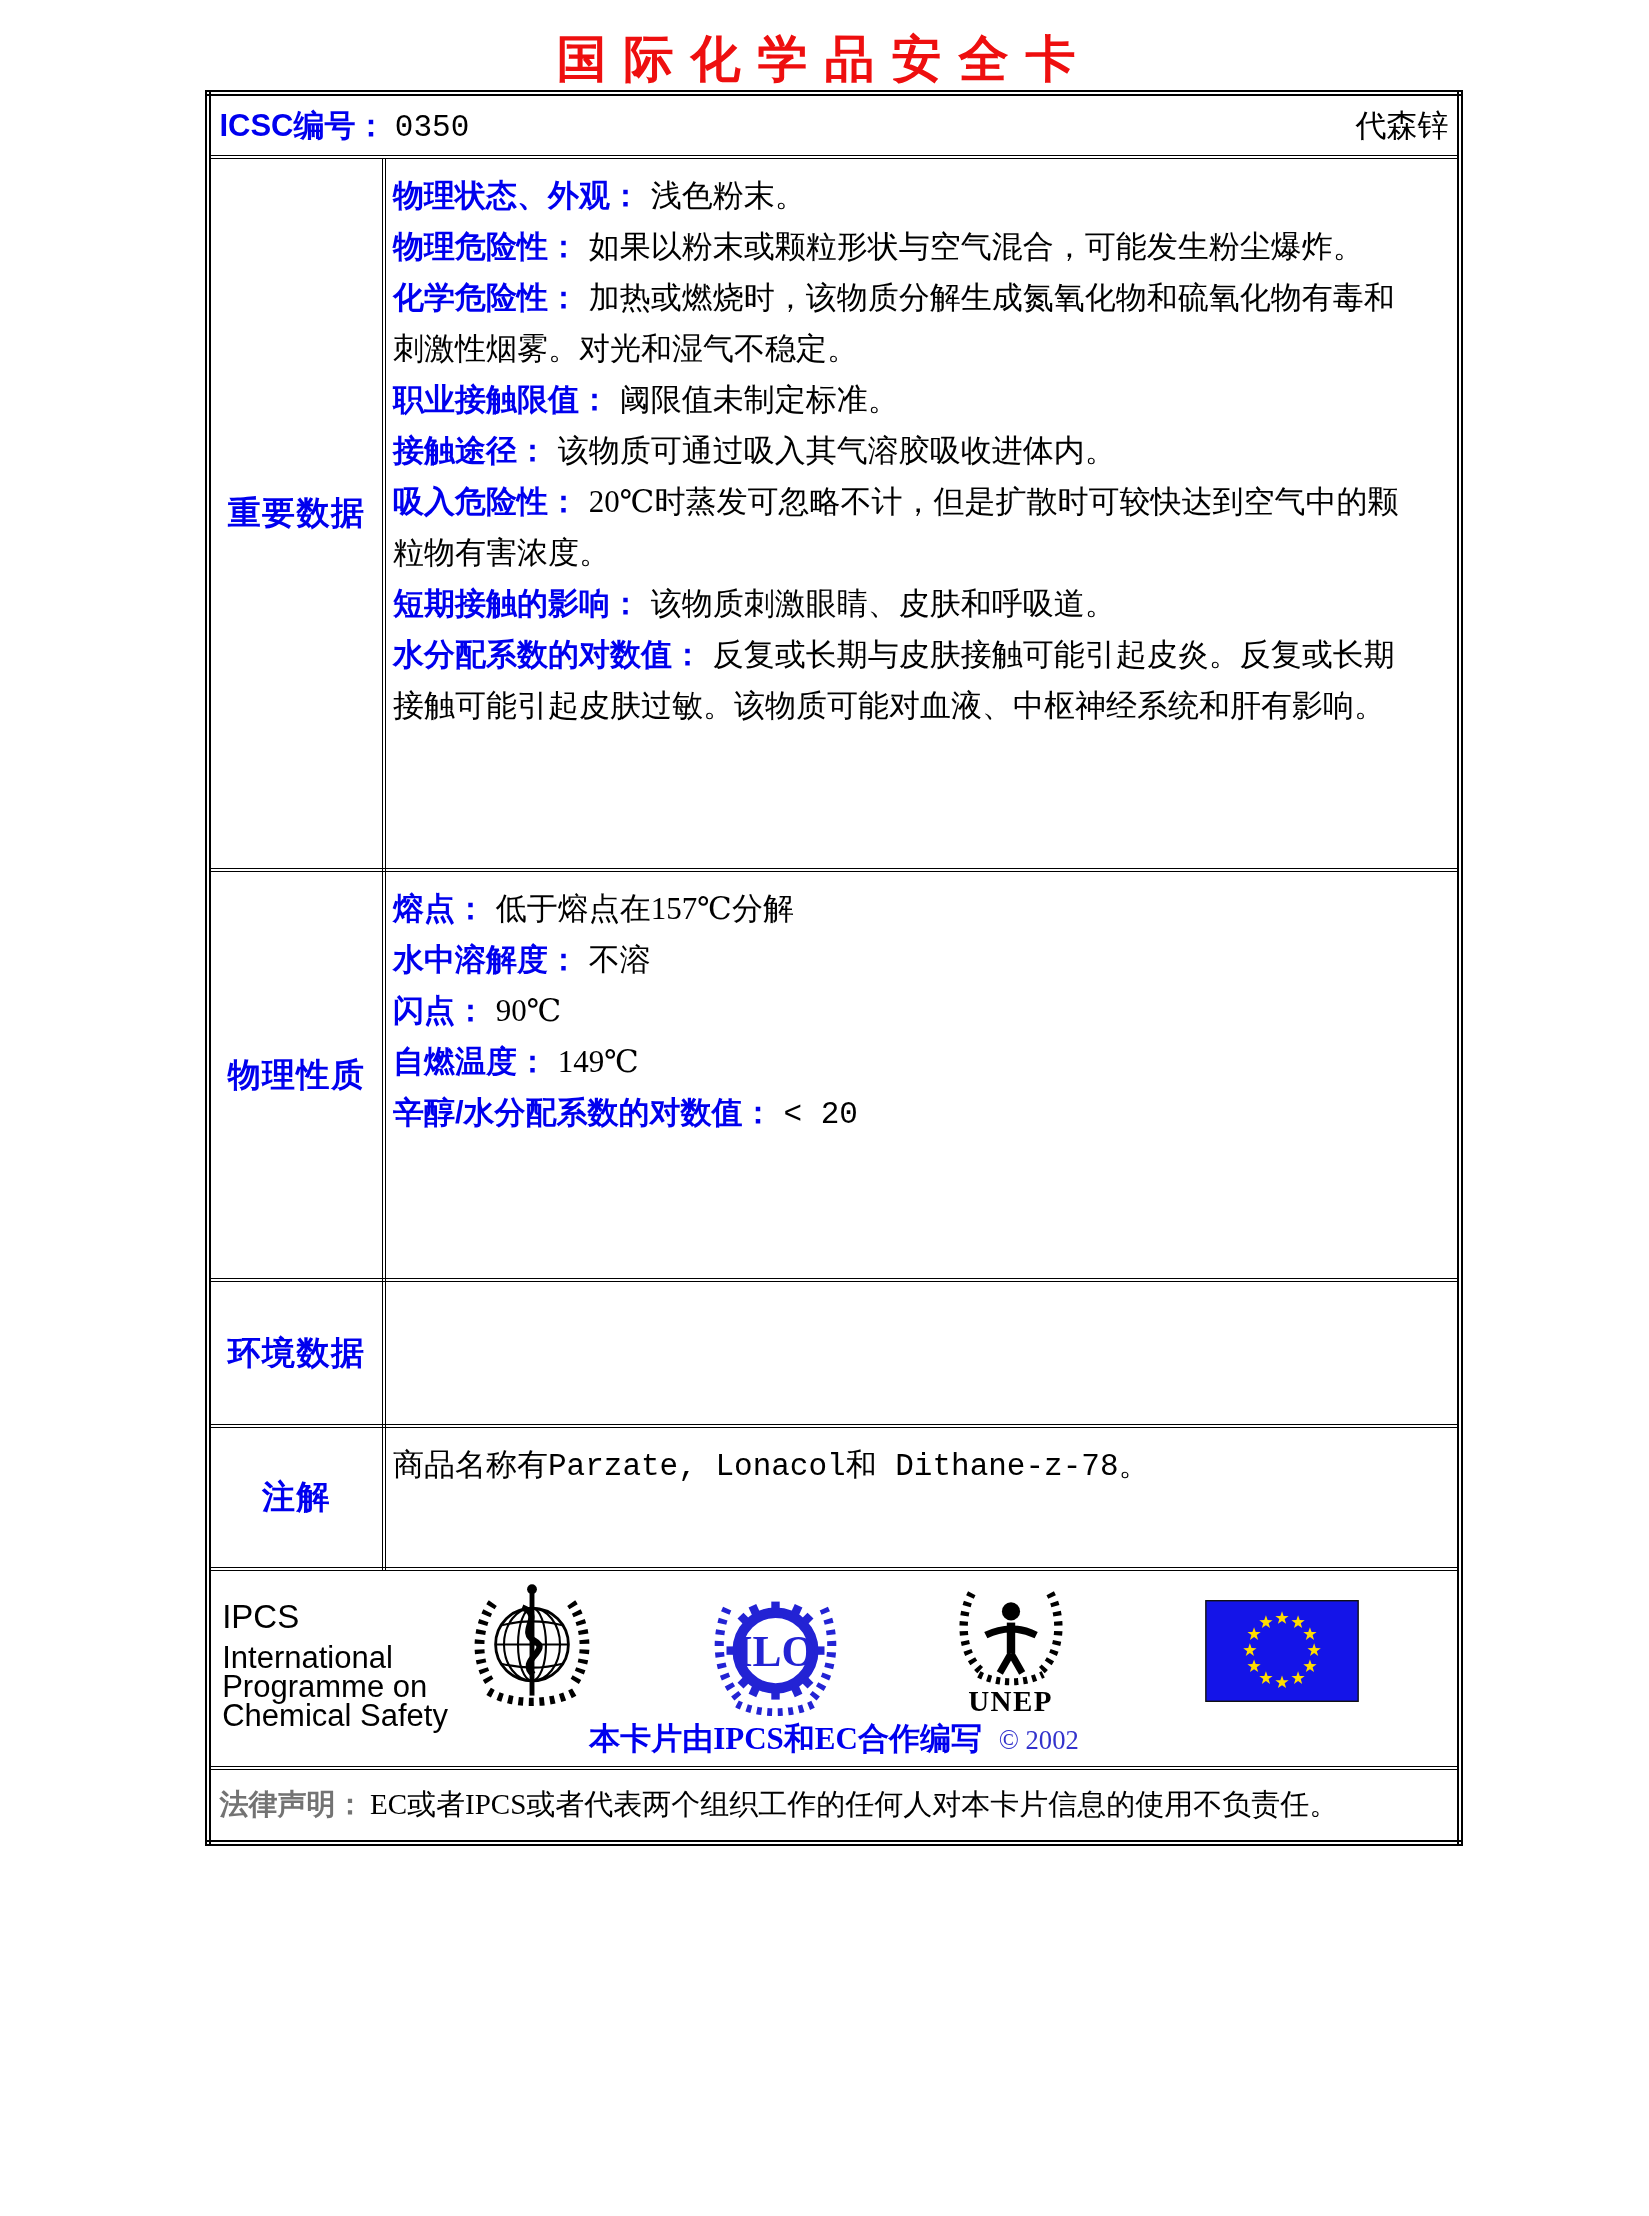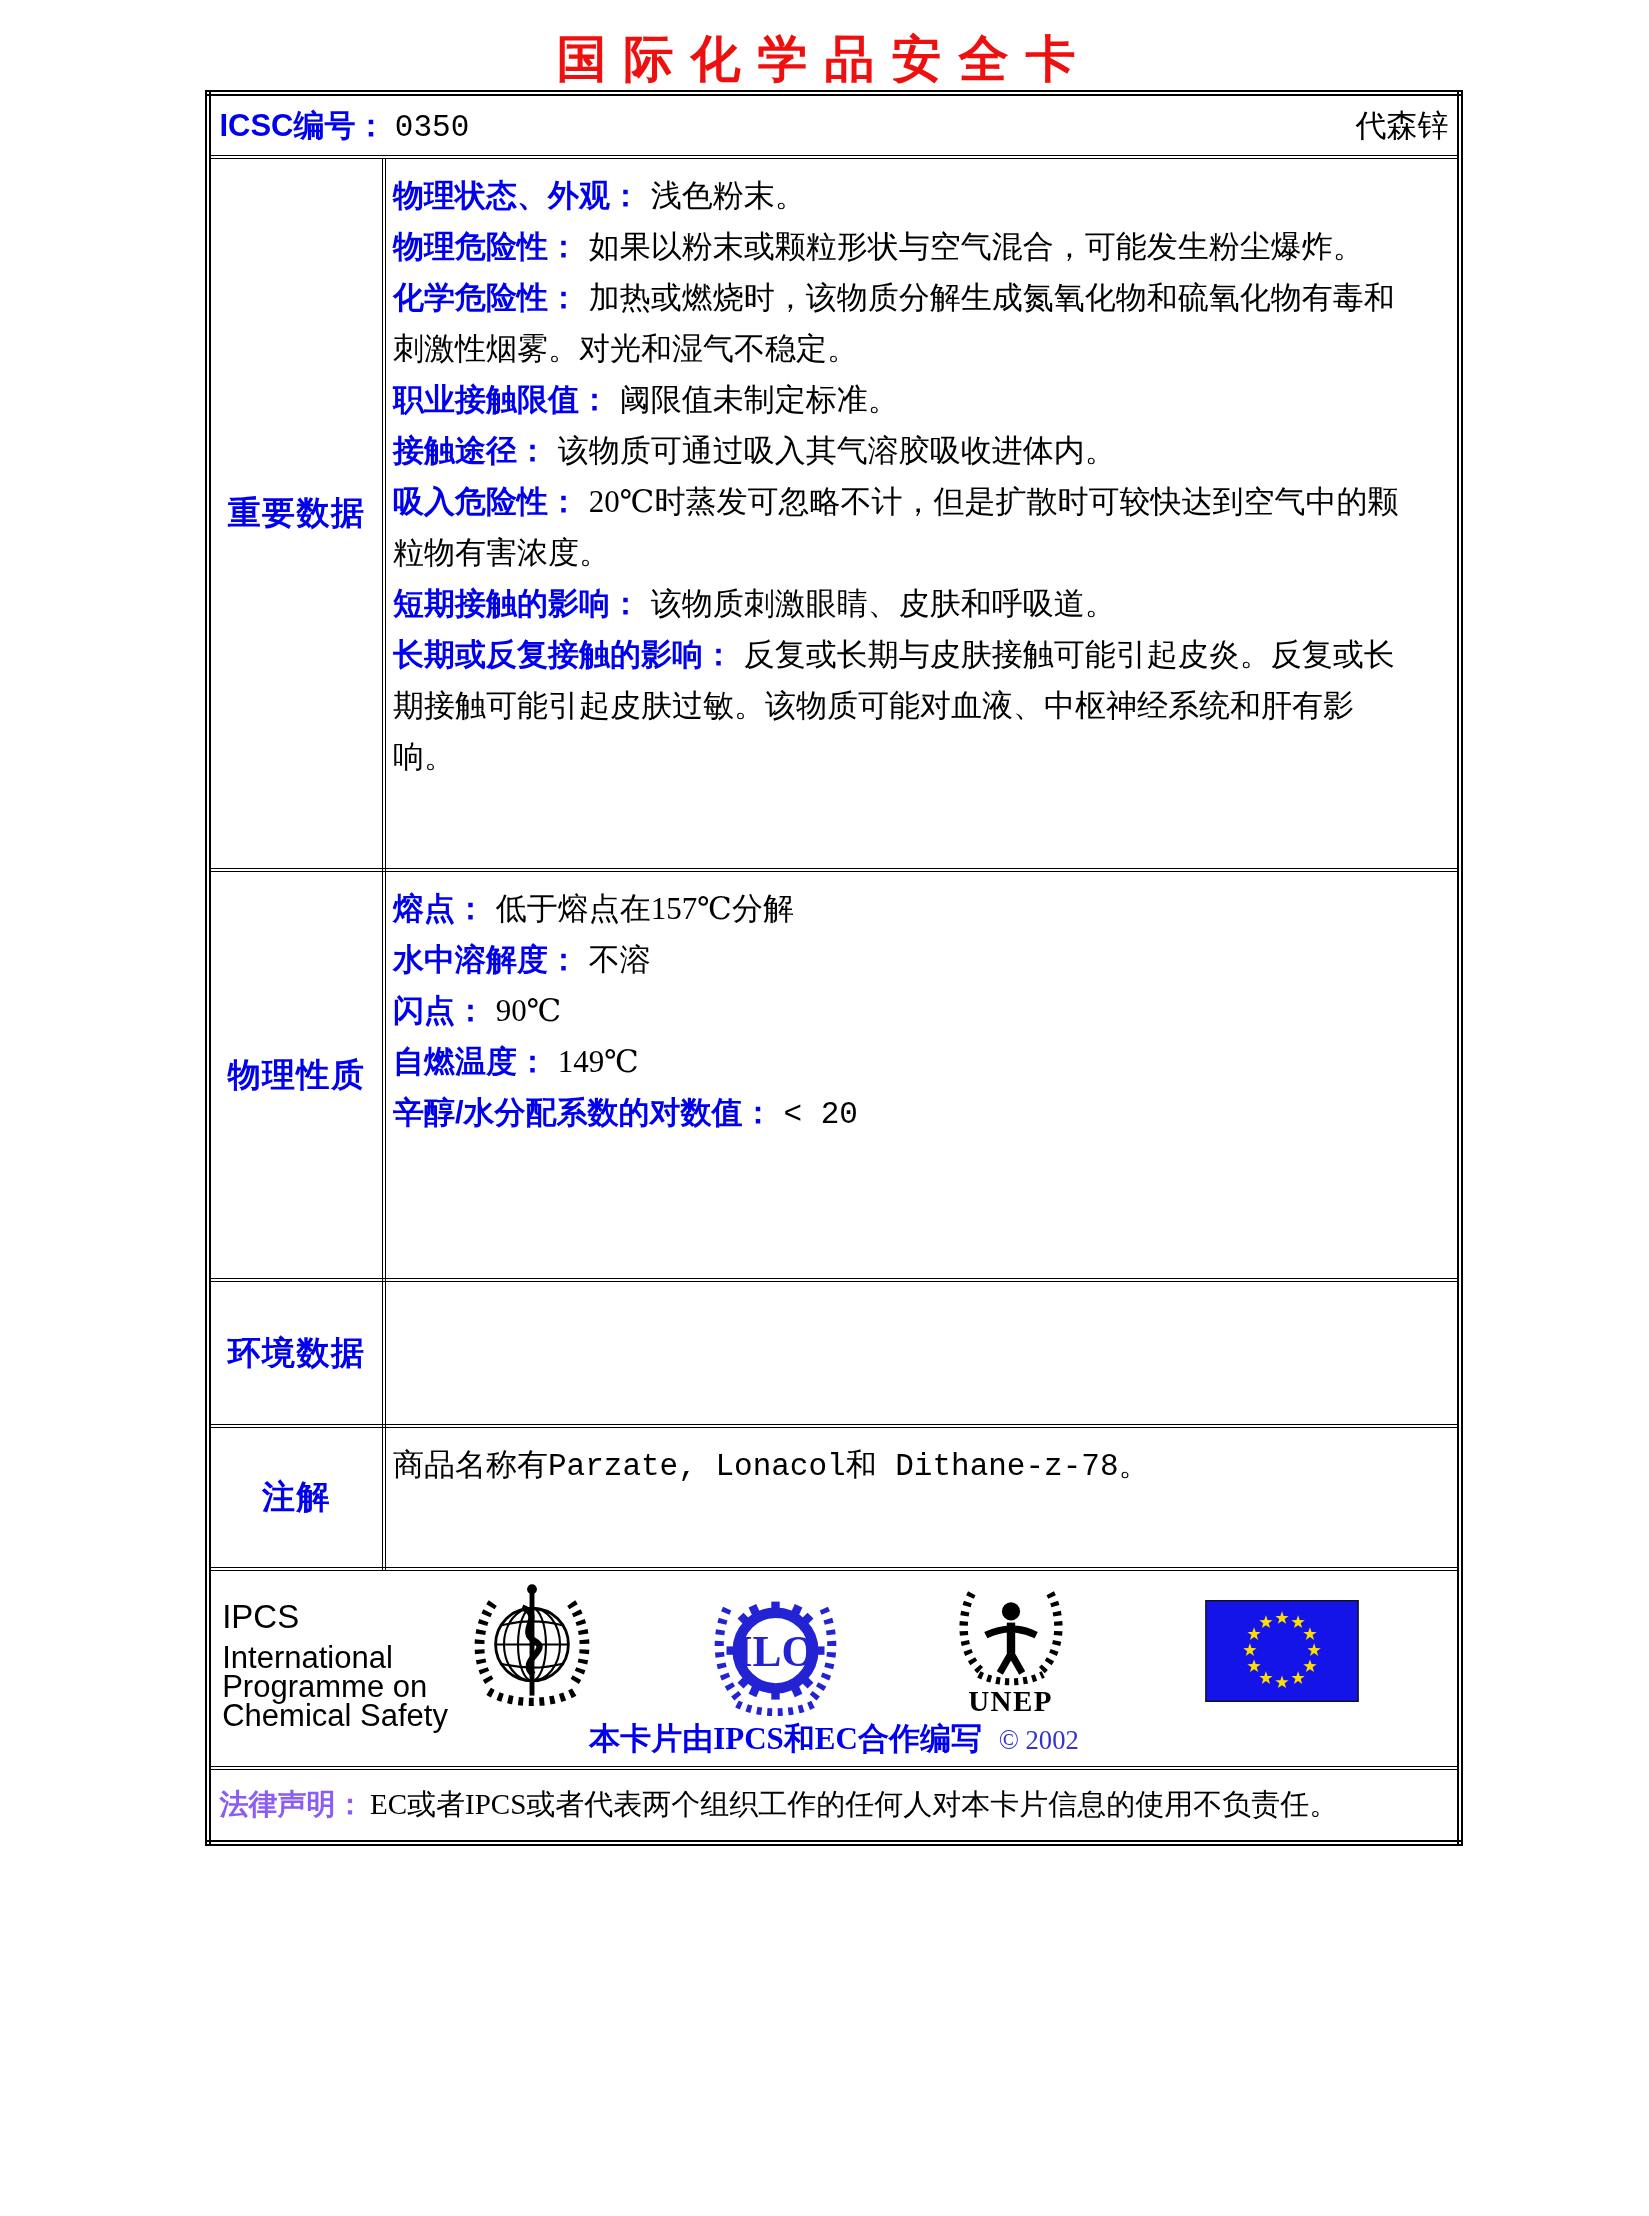--- a/index.html
+++ b/index.html
@@ -91,21 +91,21 @@
   .credit-line {
     position: absolute; bottom: 5.6px; left: 0;
     width: 100%; text-align: center;
   }
   .credit-text { color:#0000ee; font-weight: bold; font-size: 31px; font-family: "Liberation Serif","DejaVu Serif",serif; }
   .copyright-text { color:#3333cc; font-size: 26.6px; margin-left: 14px; font-family: "Liberation Serif","DejaVu Serif",serif; }
 
   .legal-cell { height: 70px; padding: 0 8.4px; vertical-align: middle; font-size: 29px; }
   .legal-label {
     font-family: Liberation Serif, serif;
-    font-weight: bold; color:#8b5cf6;
+    font-weight: bold; color:#737373;
   }
   .legal-text { color:#000; margin-left: 5.6px; }
 </style>
 </head>
 <body>
 
 <div class="page">
 
   <h1 class="title">国际化学品安全卡</h1>
 
@@ -131,21 +131,21 @@
     <tr>
       <td class="label-cell" style="height:707px">重要数据</td>
       <td class="content-cell">
         <div class="field"><span class="flabel">物理状态、外观：</span><span class="fval">浅色粉末。</span></div>
         <div class="field"><span class="flabel">物理危险性：</span><span class="fval">如果以粉末或颗粒形状与空气混合，可能发生粉尘爆炸。</span></div>
         <div class="field"><span class="flabel">化学危险性：</span><span class="fval">加热或燃烧时，该物质分解生成氮氧化物和硫氧化物有毒和刺激性烟雾。对光和湿气不稳定。</span></div>
         <div class="field"><span class="flabel">职业接触限值：</span><span class="fval">阈限值未制定标准。</span></div>
         <div class="field"><span class="flabel">接触途径：</span><span class="fval">该物质可通过吸入其气溶胶吸收进体内。</span></div>
         <div class="field"><span class="flabel">吸入危险性：</span><span class="fval">20℃时蒸发可忽略不计，但是扩散时可较快达到空气中的颗粒物有害浓度。</span></div>
         <div class="field"><span class="flabel">短期接触的影响：</span><span class="fval">该物质刺激眼睛、皮肤和呼吸道。</span></div>
-        <div class="field"><span class="flabel">长期或反复接触的影响：</span><span class="fval">反复或长期与皮肤接触可能引起皮炎。反复或长期接触可能引起皮肤过敏。该物质可能对血液、中枢神经系统和肝有影响。</span></div>
+        <div class="field"><span class="flabel">水分配系数的对数值：</span><span class="fval">反复或长期与皮肤接触可能引起皮炎。反复或长期接触可能引起皮肤过敏。该物质可能对血液、中枢神经系统和肝有影响。</span></div>
       </td>
     </tr>
 
     <tr>
       <td class="label-cell" style="height:404px">物理性质</td>
       <td class="content-cell">
         <div class="field"><span class="flabel">熔点：</span><span class="fval">低于熔点在157℃分解</span></div>
         <div class="field"><span class="flabel">水中溶解度：</span><span class="fval">不溶</span></div>
         <div class="field"><span class="flabel">闪点：</span><span class="fval">90℃</span></div>
         <div class="field"><span class="flabel">自燃温度：</span><span class="fval">149℃</span></div>

